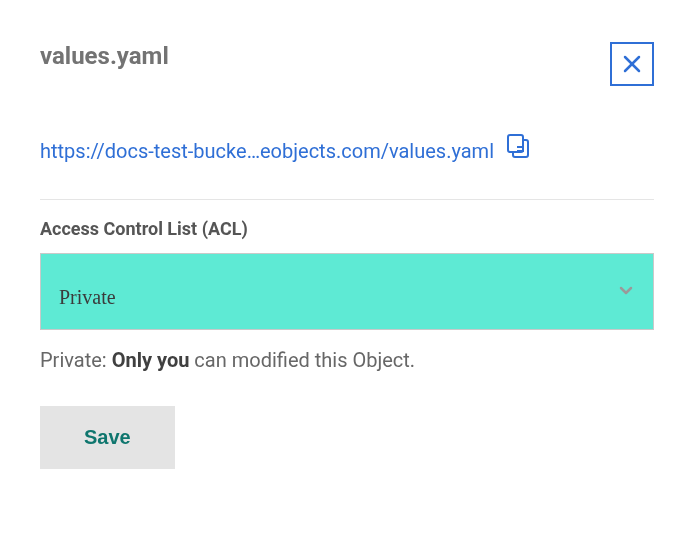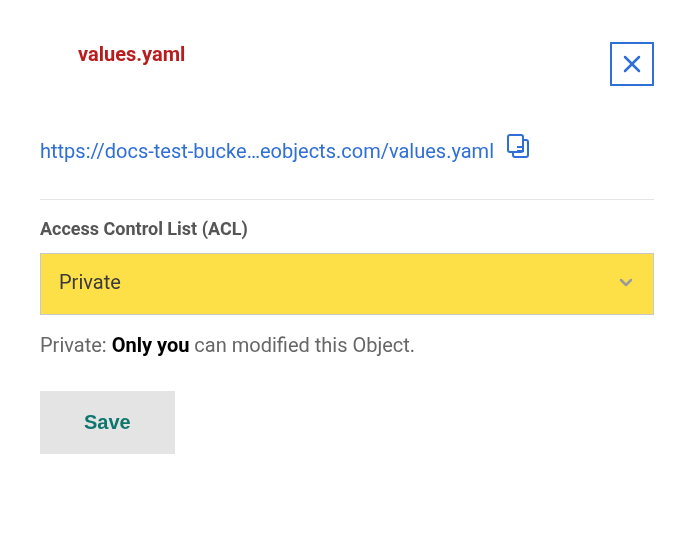--- a/index.html
+++ b/index.html
@@ -9,24 +9,23 @@
       padding: 42px 40px;
       width: 694px;
       color: #333;
     }
     .header {
       display: flex;
       justify-content: space-between;
       align-items: flex-start;
     }
     .title {
-      font-size: 20px;
+      font-size: 24px;
       font-weight: 700;
-      color: #b91c1c;
-      margin-left: 38px;
+      color: #737373;
     }
     .close-btn {
       width: 44px;
       height: 44px;
       border: 2px solid #2f6fd6;
       background: #fff;
       display: flex;
       align-items: center;
       justify-content: center;
       cursor: pointer;
@@ -66,42 +65,43 @@
       color: #555;
       margin-bottom: 14px;
     }
     .select-wrap {
       position: relative;
       width: 100%;
     }
     .select {
       width: 100%;
       border: 1px solid #c9c9c9;
-      background: #fde047;
+      background: #5eead4;
       font-size: 20px;
       color: #3b3b3b;
-      padding: 16px 48px 20px 18px;
+      padding: 32px 48px 20px 18px;
       appearance: none;
       -webkit-appearance: none;
       cursor: pointer;
+      font-family: Liberation Serif, serif;
     }
     .chevron {
       position: absolute;
       right: 18px;
       top: 50%;
       transform: translateY(-50%);
       pointer-events: none;
       color: #9a9a9a;
     }
     .helper {
       margin-top: 18px;
       font-size: 20px;
       color: #676767;
     }
-    .helper .strong { font-weight: 700; color: #000000; }
+    .helper .strong { font-weight: 700; color: #404040; }
     .save-btn {
       margin-top: 34px;
       background: #e4e4e4;
       color: #0f766e;
       font-size: 20px;
       font-weight: 600;
       border: none;
       padding: 20px 44px;
       cursor: not-allowed;
     }

